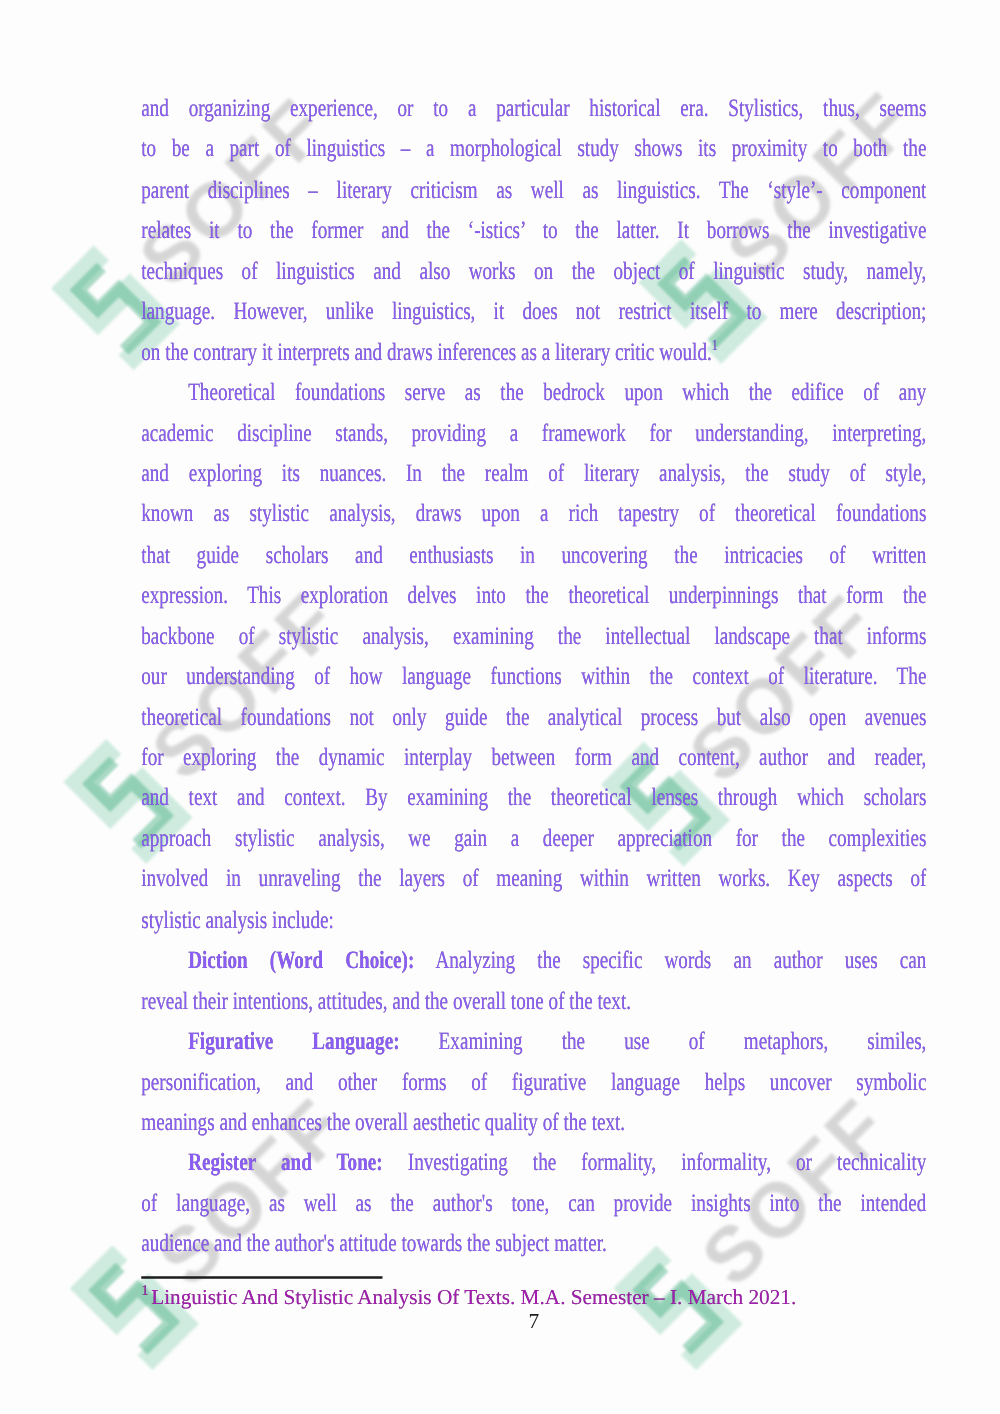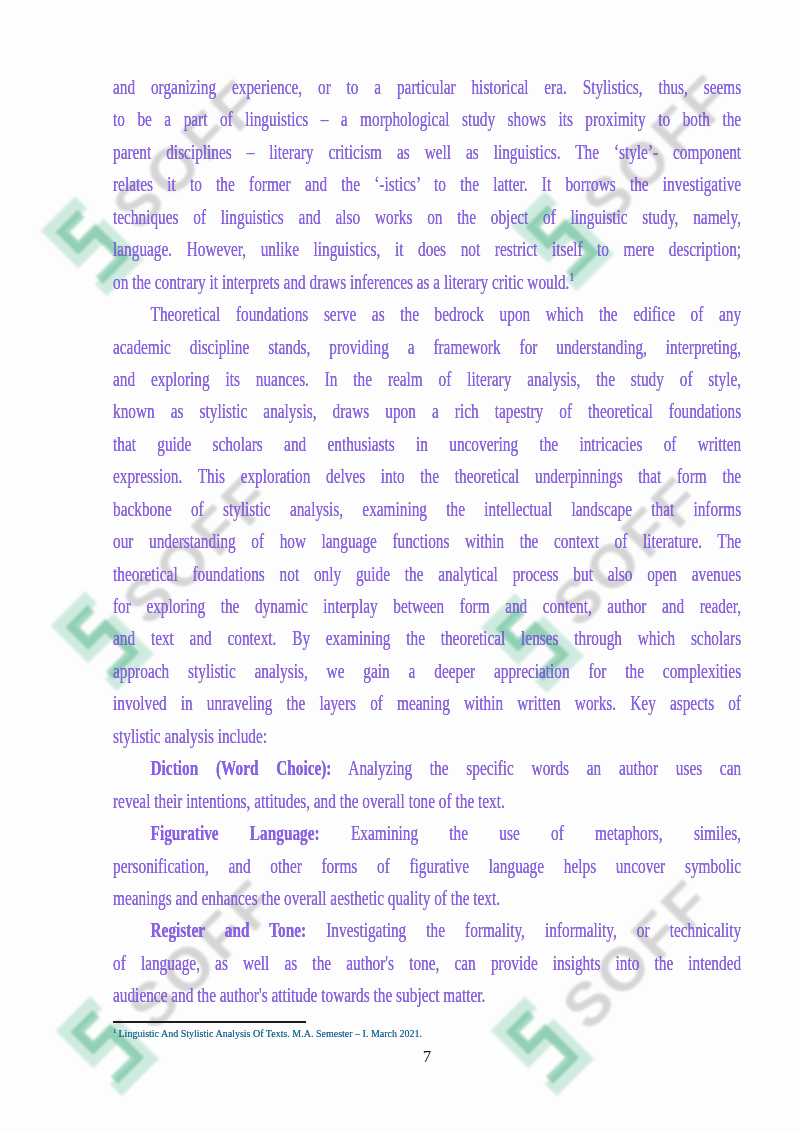--- a/index.html
+++ b/index.html
@@ -54,22 +54,22 @@
   .line sup{font-size:.62em;line-height:0;vertical-align:super;}
   
   .footnote-rule{
     position:absolute;left:113px;top:1021px;
     width:193px;height:0;
     border-top:2px solid #1c1c1c;
   }
   .footnote{
     position:absolute;left:113px;top:1028px;
     width:560px;
-    font-size:10px;
-    color:#0369a1;
+    font-size:17px;
+    color:#a21caf;
     text-shadow:0 0 .4px rgba(0,0,0,.5);
   }
   .footnote sup{font-size:.7em;vertical-align:super;line-height:0;margin-right:2px;}
   .page-number{
     position:absolute;left:113px;top:1047px;
     width:628px;
     text-align:center;
     font-size:17px;
     color:#1b1b1b;
   }

